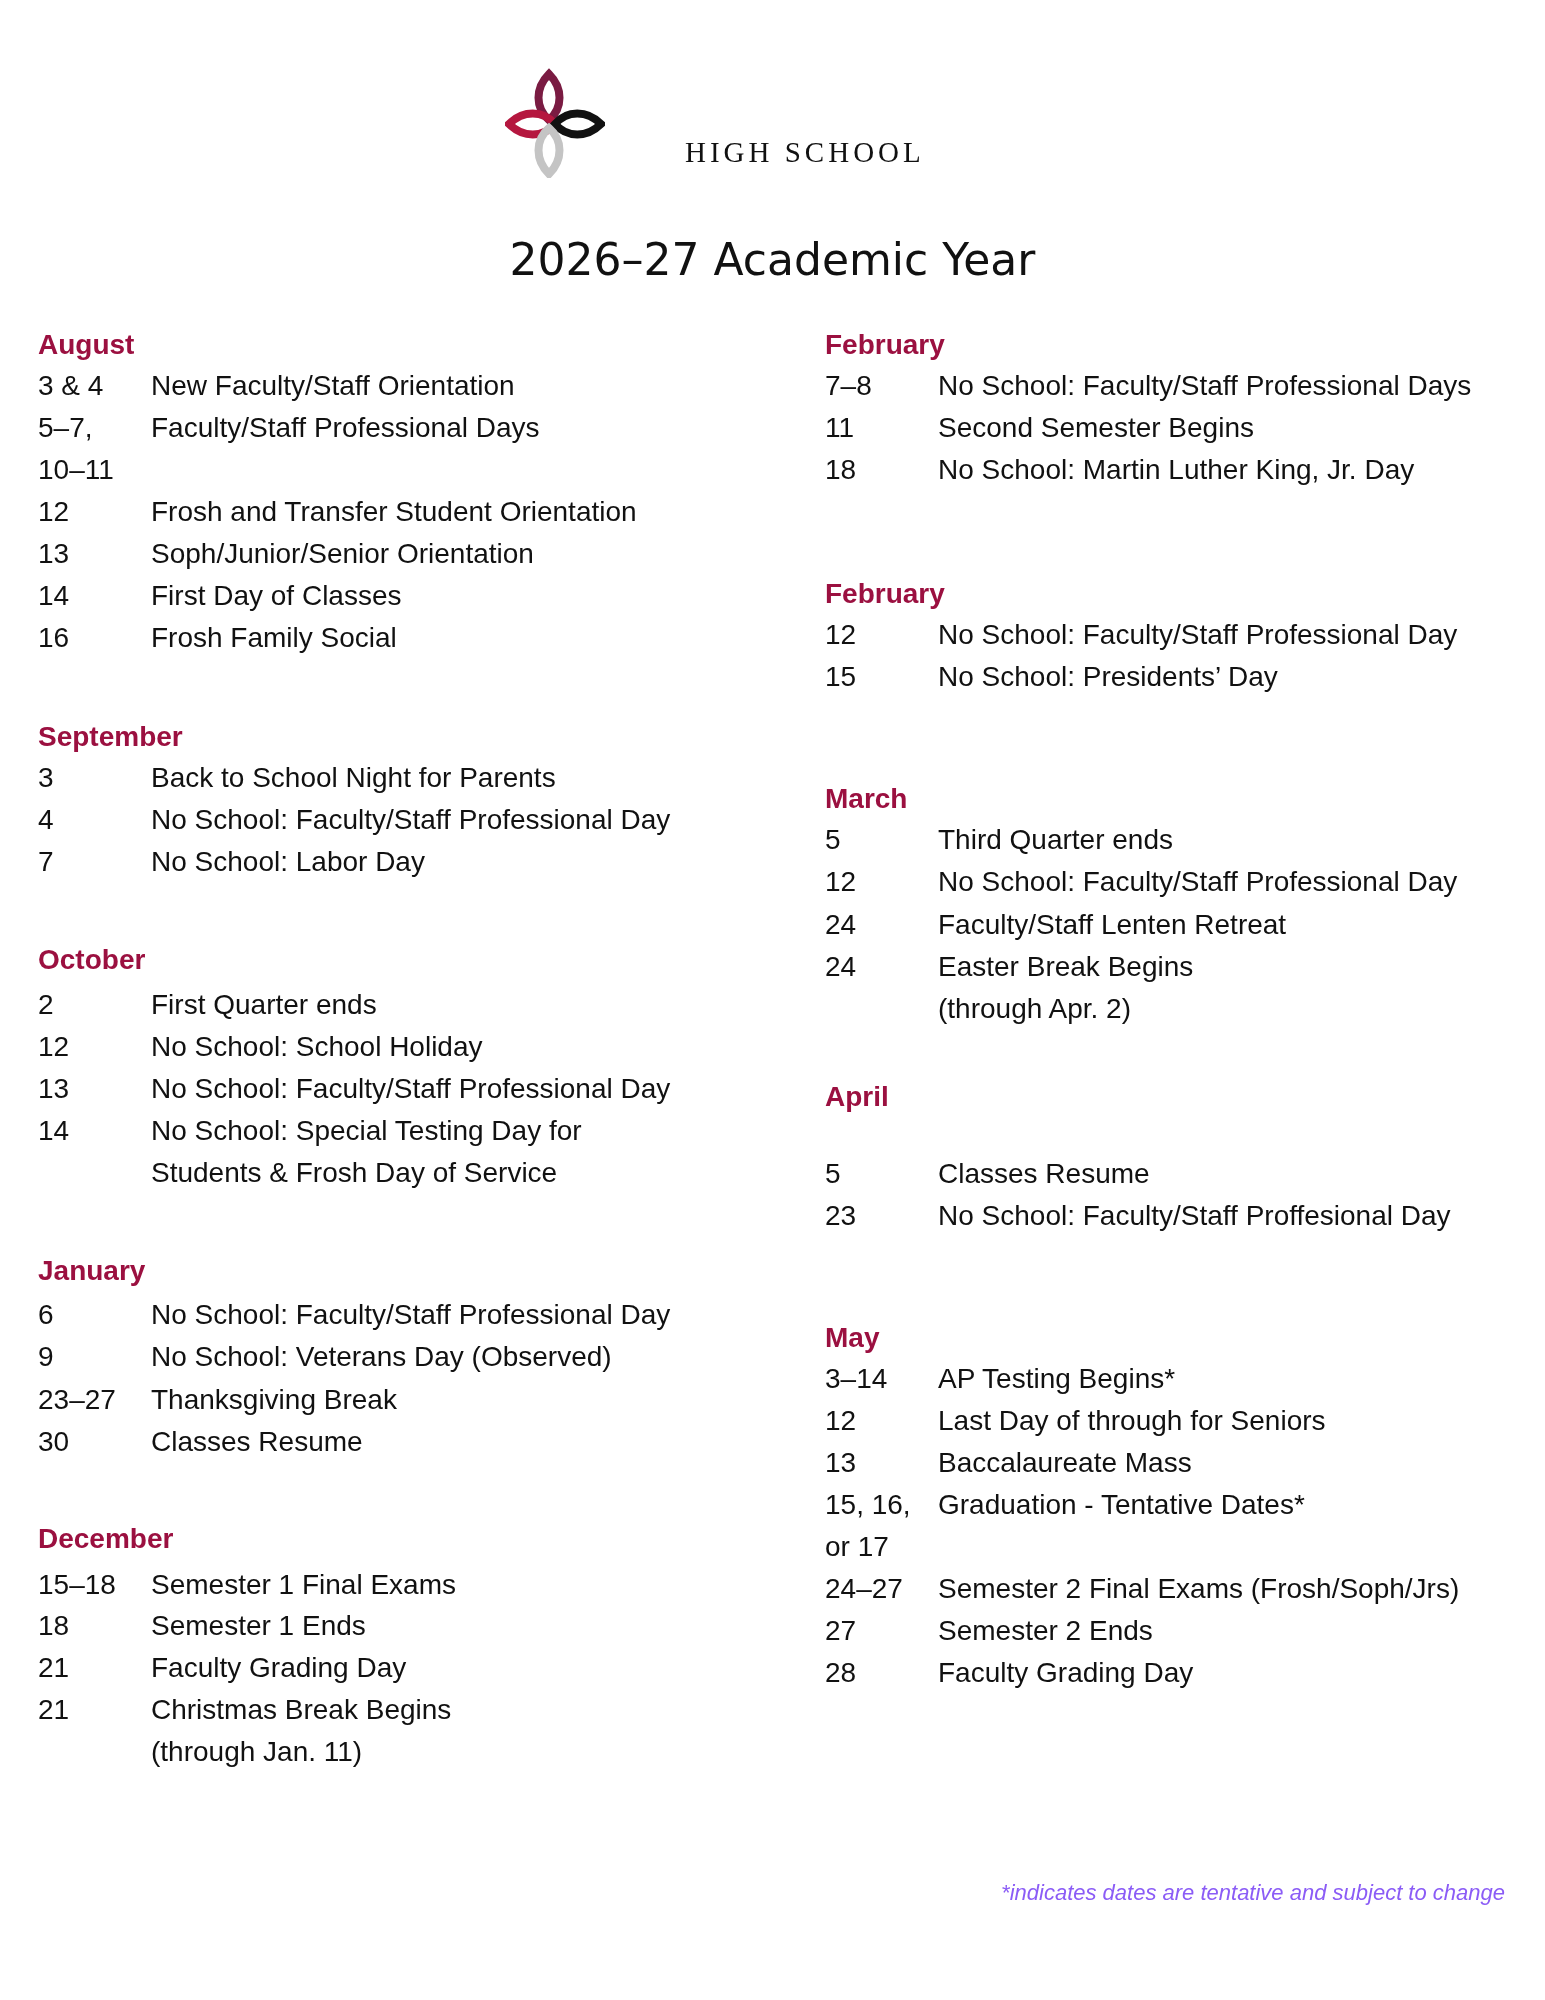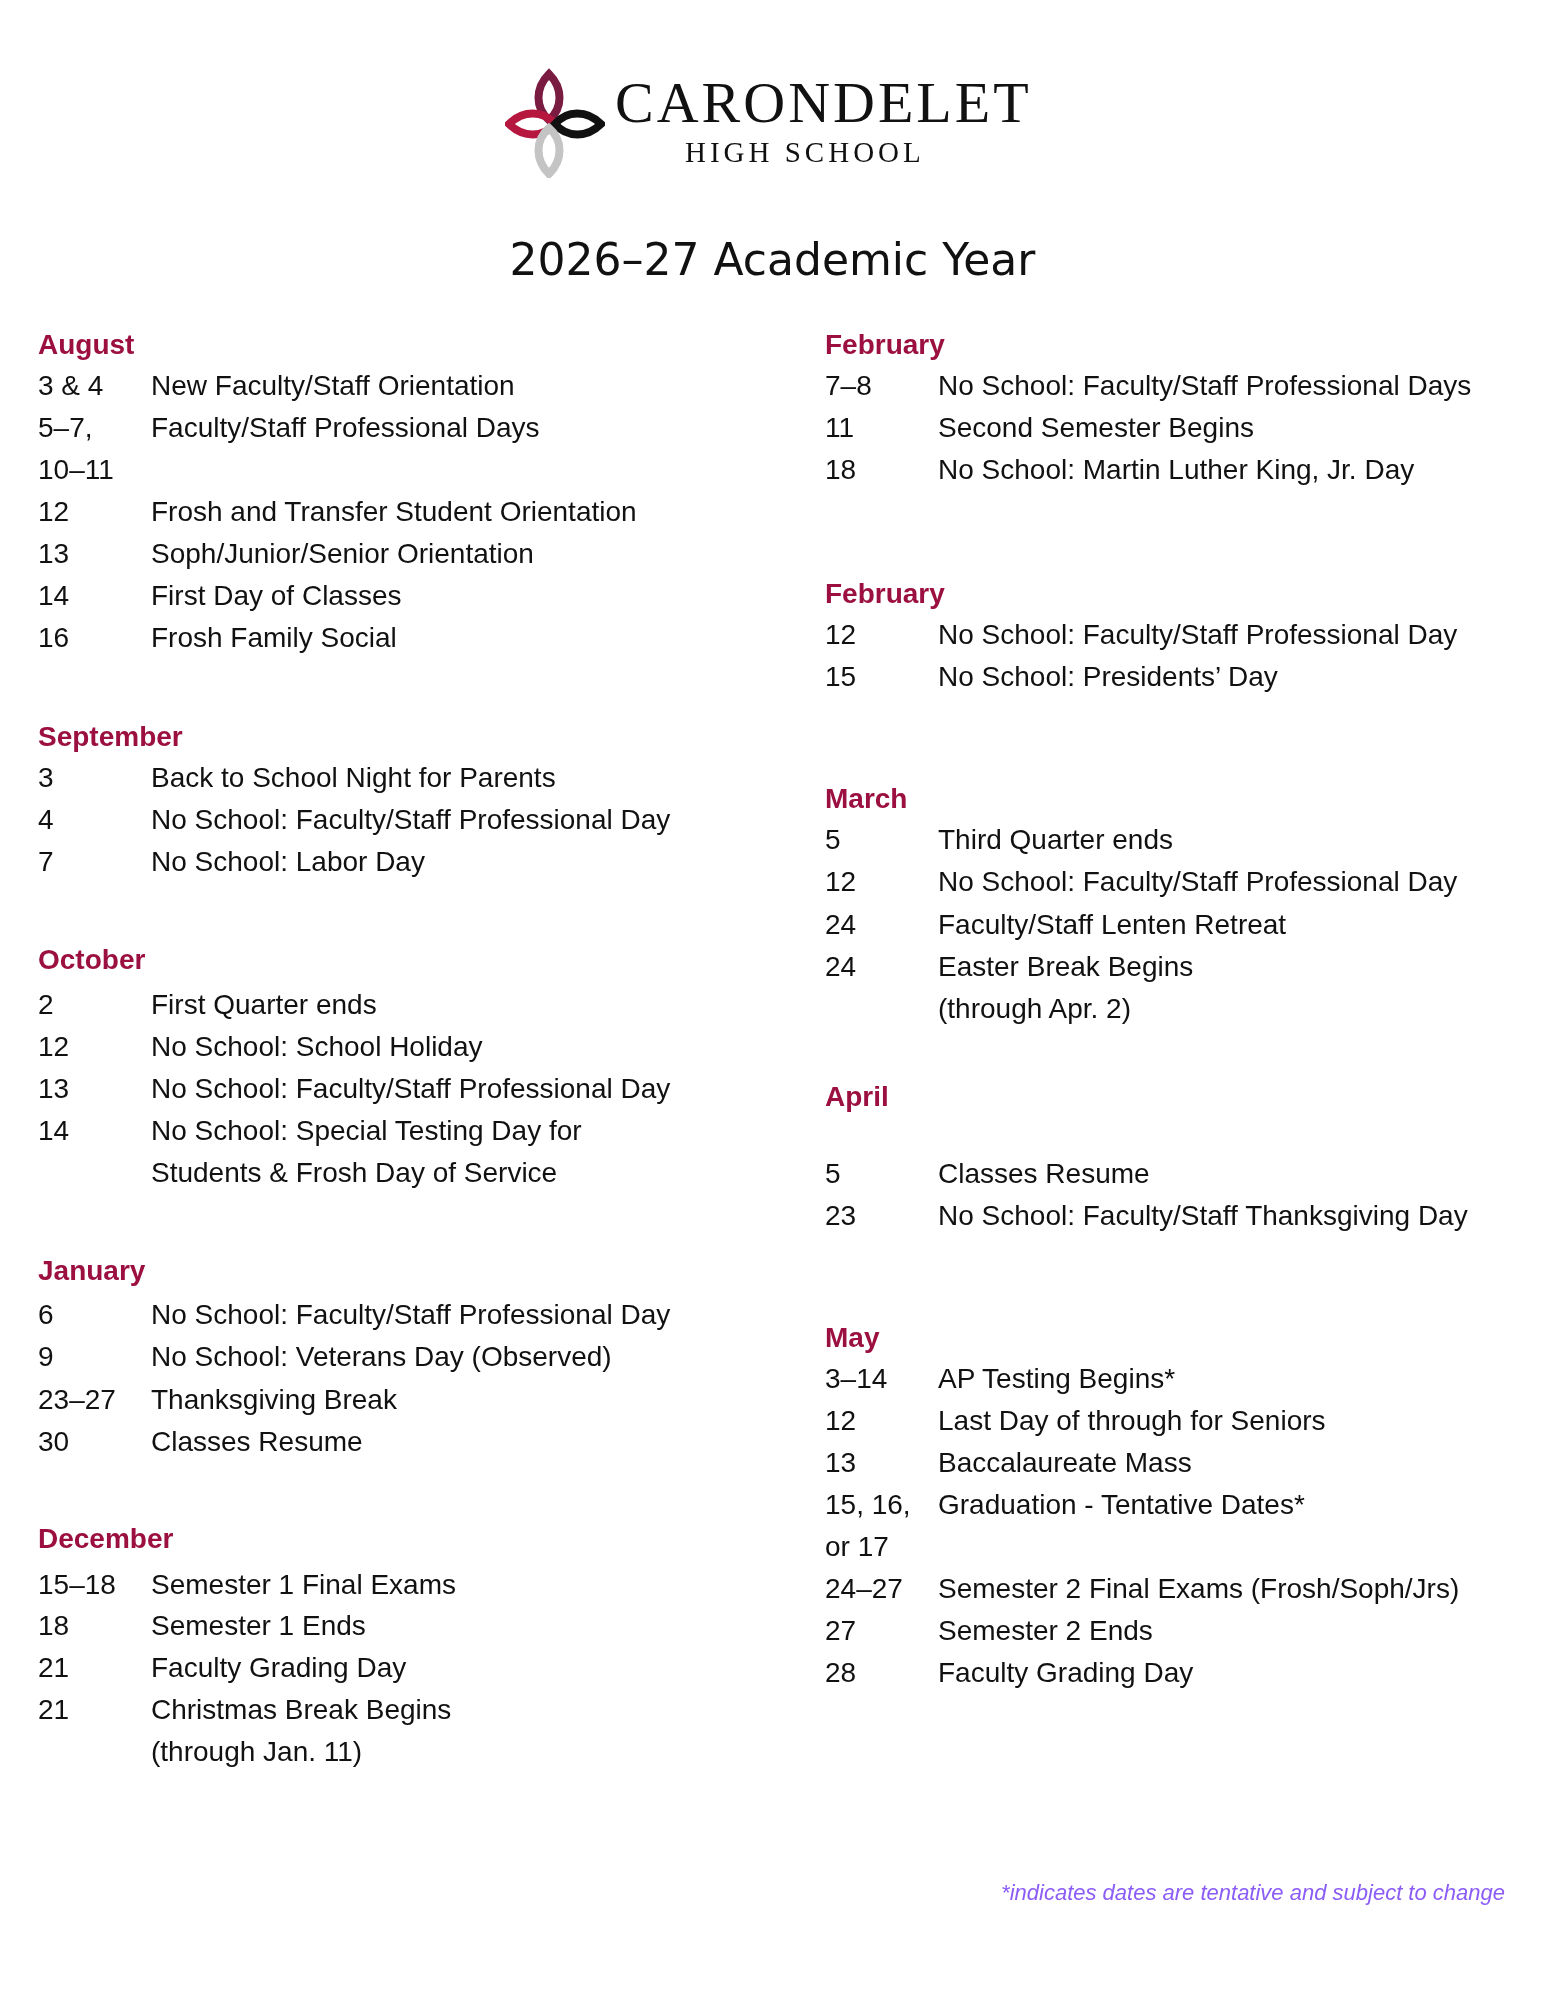--- a/index.html
+++ b/index.html
@@ -30,21 +30,20 @@
 </head>
 <body>
 
 <div class="logo">
   <svg width="100" height="110" viewBox="0 0 100 110">
     <path d="M44 6 C30 20 30 40 44 52 C58 40 58 20 44 6 Z" fill="none" stroke="#7a1b42" stroke-width="8"></path>
     <path d="M4 56 C18 42 38 42 50 56 C38 70 18 70 4 56 Z" fill="none" stroke="#b5173f" stroke-width="8"></path>
     <path d="M50 56 C62 42 82 42 96 56 C82 70 62 70 50 56 Z" fill="none" stroke="#111" stroke-width="8"></path>
     <path d="M44 60 C30 72 30 92 44 106 C58 92 58 72 44 60 Z" fill="none" stroke="#c4c4c4" stroke-width="8"></path>
   </svg>
-  <div class="logo-name">CARONDELET</div>
   <div class="logo-sub">HIGH SCHOOL</div>
 </div>
 
 <h1 class="title">2026–27 Academic Year</h1>
 
 <div class="col left">
   <div class="month" style="top:328px">August</div>
   <div class="row" style="top:365px">
       <span class="d">3 &amp; 4</span>
       <span class="t">New Faculty/Staff Orientation</span>
@@ -186,21 +185,21 @@
       <span class="t2">(through Apr. 2)</span>
     </div>
 
   <div class="month" style="top:1080px">April</div>
   <div class="row" style="top:1153px">
       <span class="d">5</span>
       <span class="t">Classes Resume</span>
     </div>
   <div class="row" style="top:1195px">
       <span class="d">23</span>
-      <span class="t">No School: Faculty/Staff Thanksgiving Day</span>
+      <span class="t">No School: Faculty/Staff Proffesional Day</span>
     </div>
 
   <div class="month" style="top:1321px">May</div>
   <div class="row" style="top:1358px">
       <span class="d">3–14</span>
       <span class="t">AP Testing Begins*</span>
     </div>
   <div class="row" style="top:1400px">
       <span class="d">12</span>
       <span class="t">Last Day of through for Seniors</span>

